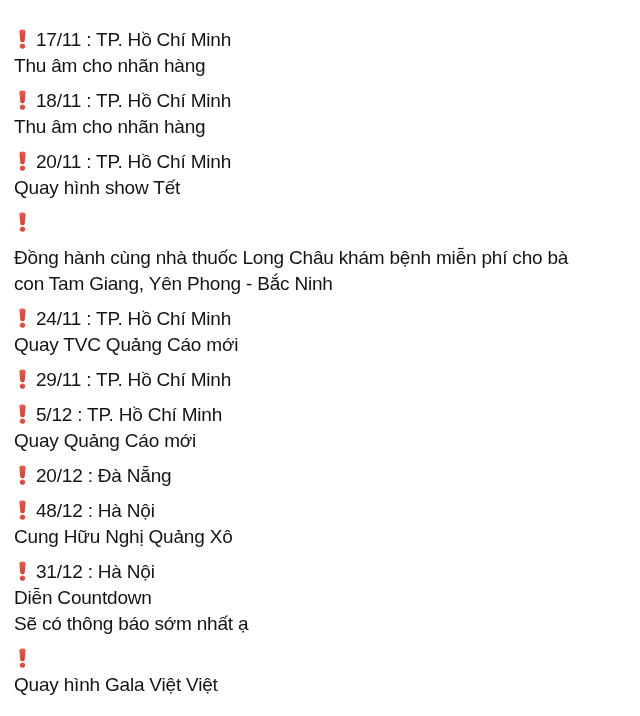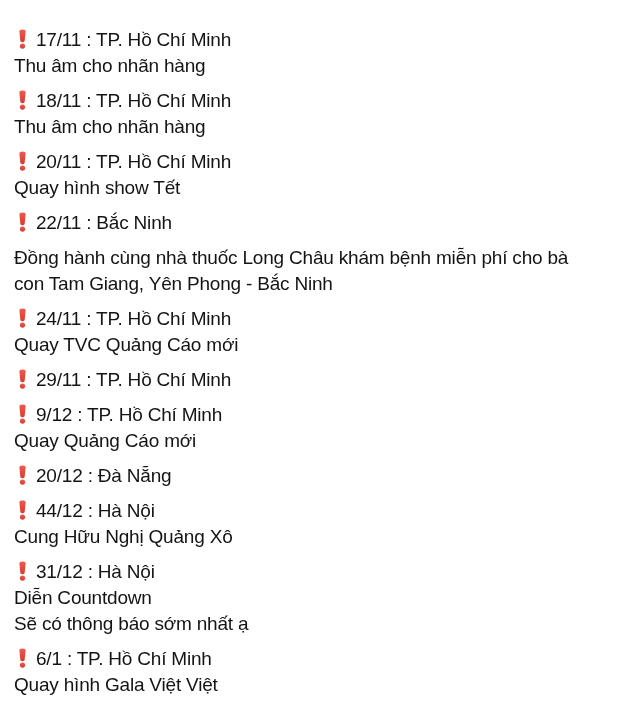--- a/index.html
+++ b/index.html
@@ -86,21 +86,21 @@
         <div class="line date-line"><span class="excl"><svg width="19" height="20" viewBox="0 0 19 20">
               <path d="M5.4 2.5 C5.3 1.1 6.4 0.4 8.5 0.4 C10.6 0.4 11.7 1.1 11.6 2.5 L10.7 11.6 C10.6 12.7 9.9 13.2 8.5 13.2 C7.1 13.2 6.4 12.7 6.3 11.6 Z" fill="url(#exclGrad)"></path>
               <circle cx="8.5" cy="17.1" r="2.6" fill="url(#exclGrad)"></circle>
             </svg></span><span class="dtxt">20/11 : TP. Hồ Chí Minh</span></div>
         <div class="line detail">Quay hình show Tết</div>
       </div>
       <div class="para">
         <div class="line date-line"><span class="excl"><svg width="19" height="20" viewBox="0 0 19 20">
               <path d="M5.4 2.5 C5.3 1.1 6.4 0.4 8.5 0.4 C10.6 0.4 11.7 1.1 11.6 2.5 L10.7 11.6 C10.6 12.7 9.9 13.2 8.5 13.2 C7.1 13.2 6.4 12.7 6.3 11.6 Z" fill="url(#exclGrad)"></path>
               <circle cx="8.5" cy="17.1" r="2.6" fill="url(#exclGrad)"></circle>
-            </svg></span><span class="dtxt">22/11 : Bắc Ninh</span></div>
+            </svg></span></div>
       </div>
       <div class="para">
         <div class="line detail">Đồng hành cùng nhà thuốc Long Châu khám bệnh miễn phí cho bà</div>
         <div class="line detail">con Tam Giang, Yên Phong - Bắc Ninh</div>
       </div>
       <div class="para">
         <div class="line date-line"><span class="excl"><svg width="19" height="20" viewBox="0 0 19 20">
               <path d="M5.4 2.5 C5.3 1.1 6.4 0.4 8.5 0.4 C10.6 0.4 11.7 1.1 11.6 2.5 L10.7 11.6 C10.6 12.7 9.9 13.2 8.5 13.2 C7.1 13.2 6.4 12.7 6.3 11.6 Z" fill="url(#exclGrad)"></path>
               <circle cx="8.5" cy="17.1" r="2.6" fill="url(#exclGrad)"></circle>
             </svg></span><span class="dtxt">24/11 : TP. Hồ Chí Minh</span></div>
@@ -109,46 +109,46 @@
       <div class="para">
         <div class="line date-line"><span class="excl"><svg width="19" height="20" viewBox="0 0 19 20">
               <path d="M5.4 2.5 C5.3 1.1 6.4 0.4 8.5 0.4 C10.6 0.4 11.7 1.1 11.6 2.5 L10.7 11.6 C10.6 12.7 9.9 13.2 8.5 13.2 C7.1 13.2 6.4 12.7 6.3 11.6 Z" fill="url(#exclGrad)"></path>
               <circle cx="8.5" cy="17.1" r="2.6" fill="url(#exclGrad)"></circle>
             </svg></span><span class="dtxt">29/11 : TP. Hồ Chí Minh</span></div>
       </div>
       <div class="para">
         <div class="line date-line"><span class="excl"><svg width="19" height="20" viewBox="0 0 19 20">
               <path d="M5.4 2.5 C5.3 1.1 6.4 0.4 8.5 0.4 C10.6 0.4 11.7 1.1 11.6 2.5 L10.7 11.6 C10.6 12.7 9.9 13.2 8.5 13.2 C7.1 13.2 6.4 12.7 6.3 11.6 Z" fill="url(#exclGrad)"></path>
               <circle cx="8.5" cy="17.1" r="2.6" fill="url(#exclGrad)"></circle>
-            </svg></span><span class="dtxt">9/12 : TP. Hồ Chí Minh</span></div>
+            </svg></span><span class="dtxt">5/12 : TP. Hồ Chí Minh</span></div>
         <div class="line detail">Quay Quảng Cáo mới</div>
       </div>
       <div class="para">
         <div class="line date-line"><span class="excl"><svg width="19" height="20" viewBox="0 0 19 20">
               <path d="M5.4 2.5 C5.3 1.1 6.4 0.4 8.5 0.4 C10.6 0.4 11.7 1.1 11.6 2.5 L10.7 11.6 C10.6 12.7 9.9 13.2 8.5 13.2 C7.1 13.2 6.4 12.7 6.3 11.6 Z" fill="url(#exclGrad)"></path>
               <circle cx="8.5" cy="17.1" r="2.6" fill="url(#exclGrad)"></circle>
             </svg></span><span class="dtxt">20/12 : Đà Nẵng</span></div>
       </div>
       <div class="para">
         <div class="line date-line"><span class="excl"><svg width="19" height="20" viewBox="0 0 19 20">
               <path d="M5.4 2.5 C5.3 1.1 6.4 0.4 8.5 0.4 C10.6 0.4 11.7 1.1 11.6 2.5 L10.7 11.6 C10.6 12.7 9.9 13.2 8.5 13.2 C7.1 13.2 6.4 12.7 6.3 11.6 Z" fill="url(#exclGrad)"></path>
               <circle cx="8.5" cy="17.1" r="2.6" fill="url(#exclGrad)"></circle>
-            </svg></span><span class="dtxt">44/12 : Hà Nội</span></div>
+            </svg></span><span class="dtxt">48/12 : Hà Nội</span></div>
         <div class="line detail">Cung Hữu Nghị Quảng Xô</div>
       </div>
       <div class="para">
         <div class="line date-line"><span class="excl"><svg width="19" height="20" viewBox="0 0 19 20">
               <path d="M5.4 2.5 C5.3 1.1 6.4 0.4 8.5 0.4 C10.6 0.4 11.7 1.1 11.6 2.5 L10.7 11.6 C10.6 12.7 9.9 13.2 8.5 13.2 C7.1 13.2 6.4 12.7 6.3 11.6 Z" fill="url(#exclGrad)"></path>
               <circle cx="8.5" cy="17.1" r="2.6" fill="url(#exclGrad)"></circle>
             </svg></span><span class="dtxt">31/12 : Hà Nội</span></div>
         <div class="line detail">Diễn Countdown</div>
         <div class="line detail">Sẽ có thông báo sớm nhất ạ</div>
       </div>
       <div class="para">
         <div class="line date-line"><span class="excl"><svg width="19" height="20" viewBox="0 0 19 20">
               <path d="M5.4 2.5 C5.3 1.1 6.4 0.4 8.5 0.4 C10.6 0.4 11.7 1.1 11.6 2.5 L10.7 11.6 C10.6 12.7 9.9 13.2 8.5 13.2 C7.1 13.2 6.4 12.7 6.3 11.6 Z" fill="url(#exclGrad)"></path>
               <circle cx="8.5" cy="17.1" r="2.6" fill="url(#exclGrad)"></circle>
-            </svg></span><span class="dtxt">6/1 : TP. Hồ Chí Minh</span></div>
+            </svg></span></div>
         <div class="line detail">Quay hình Gala Việt Việt</div>
       </div>
     </div>
   <div class="bottom-fade" style="background: linear-gradient(rgba(255, 255, 255, 0), rgb(237, 237, 237));"></div>
 </div>
 
 </body></html>

